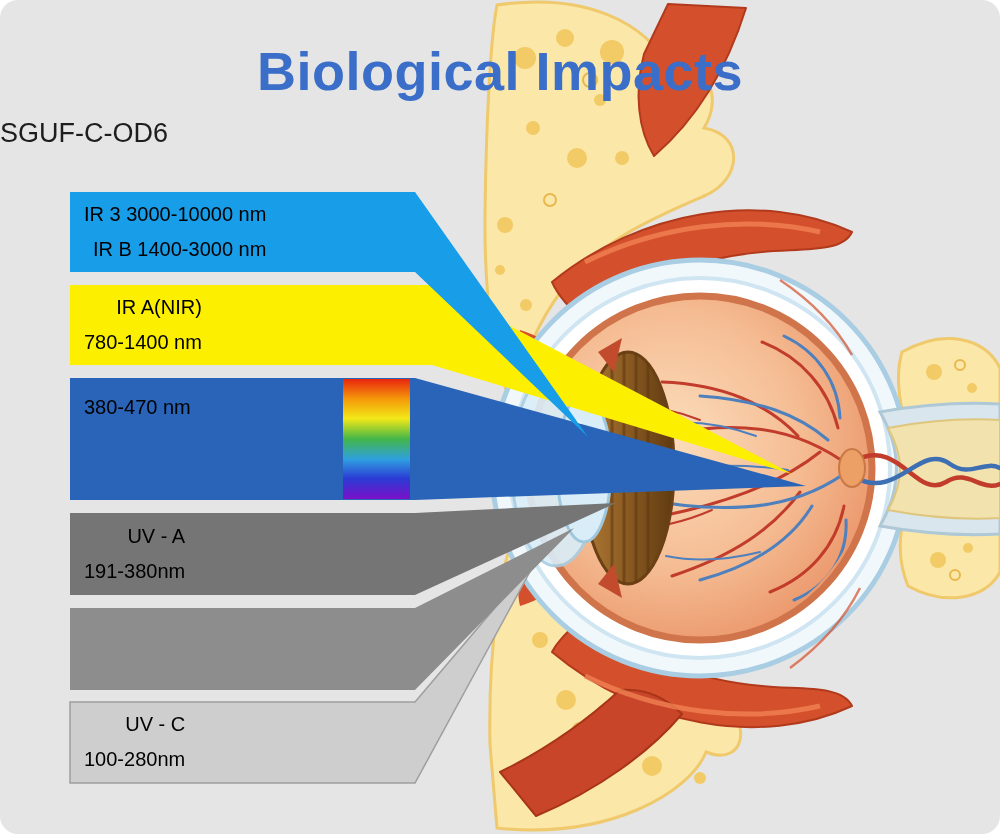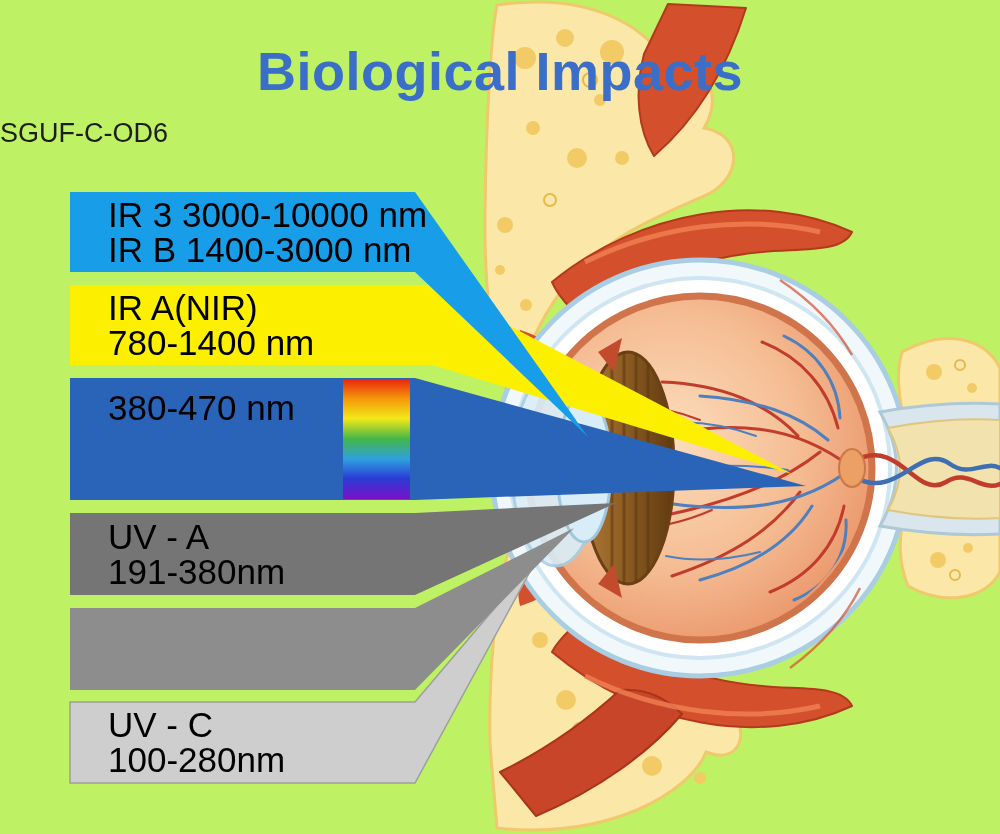--- a/index.html
+++ b/index.html
@@ -1,31 +1,31 @@
 <!DOCTYPE html>
 <html><head>
 <meta charset="utf-8">
 <style>
   * { margin:0; padding:0; box-sizing:border-box; }
   html,body { width:1000px; height:834px; background:#ffffff; font-family:"Liberation Sans", sans-serif; }
-  .canvas { position:relative; width:1000px; height:834px; background:#bef264; overflow:hidden; }
+  .canvas { position:relative; width:1000px; height:834px; background:#e5e5e5; overflow:hidden;border-radius:18px; }
   .layer { position:absolute; left:0; top:0; width:1000px; height:834px; }
   .eye-layer { z-index:1; }
   .bands-layer { z-index:2; }
   .title {
     position:absolute; top:40px; left:0; width:100%; text-align:center;
     font-size:54px; font-weight:bold; color:#3a6ec8; letter-spacing:0.5px; z-index:4;
   }
   .subtitle {
     position:absolute; top:118px; left:0; width:100%; 
     font-size:27px; color:#1d1d1d; z-index:4;
   }
   .band-label {
-    position:absolute; left:108px; z-index:3;
-    font-size:35px; line-height:35px; color:#000000;
+    position:absolute; left:84px; z-index:3;
+    font-size:20px; line-height:35px; color:#000000;text-align:right;
   }
   .bl-line { white-space:nowrap; }
 </style>
 </head>
 <body>
 
 <div class="canvas">
 
   <h1 class="title" style="color: rgb(58, 110, 200);">Biological Impacts</h1>
   <div class="subtitle">SGUF-C-OD6</div>

